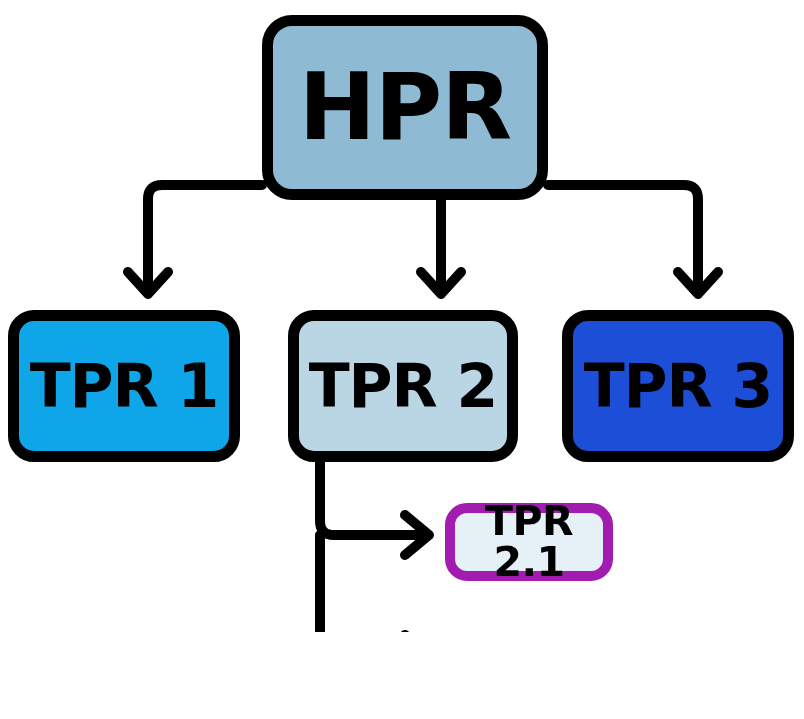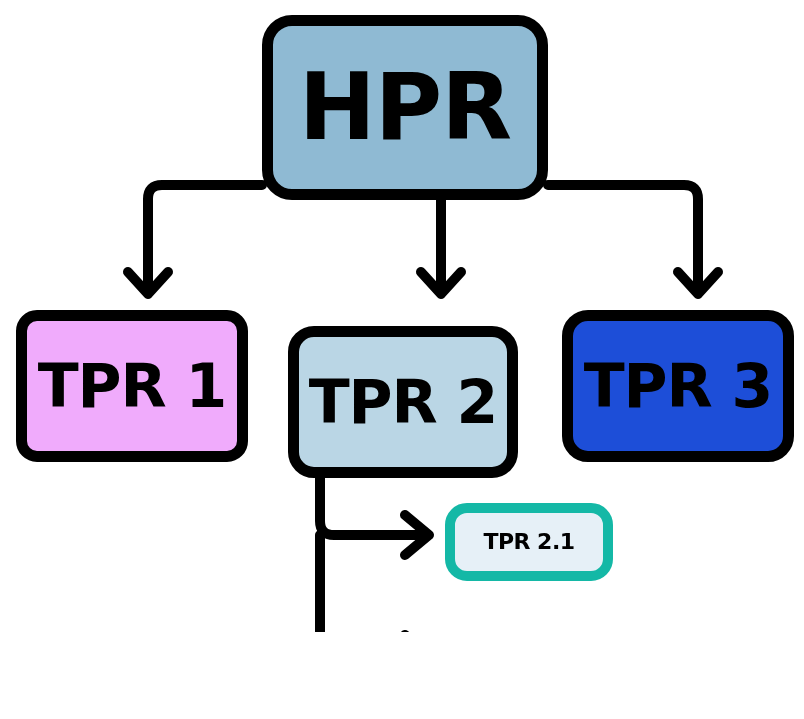--- a/index.html
+++ b/index.html
@@ -42,23 +42,23 @@
   .node-root {
     border-radius: 30px;
     font-size: 92px;
     letter-spacing: -1px;
   }
   .node-mid {
     font-size: 60px;
     letter-spacing: -1px;
   }
   .node-leaf {
-    border: 10px solid #14b8a6;
+    border: 10px solid #a21caf;
     border-radius: 22px;
-    font-size: 22px;
+    font-size: 41px;
     letter-spacing: -0.5px;
   }
 </style>
 </head>
 <body>
 
 <div id="diagram-canvas">
 
   <svg id="diagram-svg" viewBox="0 0 804 719">
     <g fill="none" stroke="#000000" stroke-width="10" stroke-linecap="round" stroke-linejoin="round">
@@ -77,25 +77,25 @@
 
       <path d="M 320 535 L 320 641 Q 320 655 334 655 L 425 655"></path>
       <path d="M 405 635 L 429 655 L 405 675"></path>
     </g>
   </svg>
 
   <div class="node node-root" style="left:262px; top:15px; width:286px; height:185px; background:#8FBAD3;">
     <span>HPR</span>
   </div>
 
-  <div class="node node-mid" style="left:16px; top:310px; width:232px; height:152px; background:#f0abfc;border-radius:21px;">
+  <div class="node node-mid" style="left:8px; top:310px; width:232px; height:152px; background:#0ea5e9;">
     <span>TPR 1</span>
   </div>
 
-  <div class="node node-mid" style="left:288px; top:326px; width:230px; height:152px; background:#BAD6E5;">
+  <div class="node node-mid" style="left:288px; top:310px; width:230px; height:152px; background:#BAD6E5;">
     <span>TPR 2</span>
   </div>
 
   <div class="node node-mid" style="left:562px; top:310px; width:232px; height:152px; background:#1d4ed8;">
     <span>TPR 3</span>
   </div>
 
   <div class="node node-leaf" style="left:445px; top:503px; width:168px; height:78px; background:#E6F0F7;">
     <span>TPR 2.1</span>
   </div>

